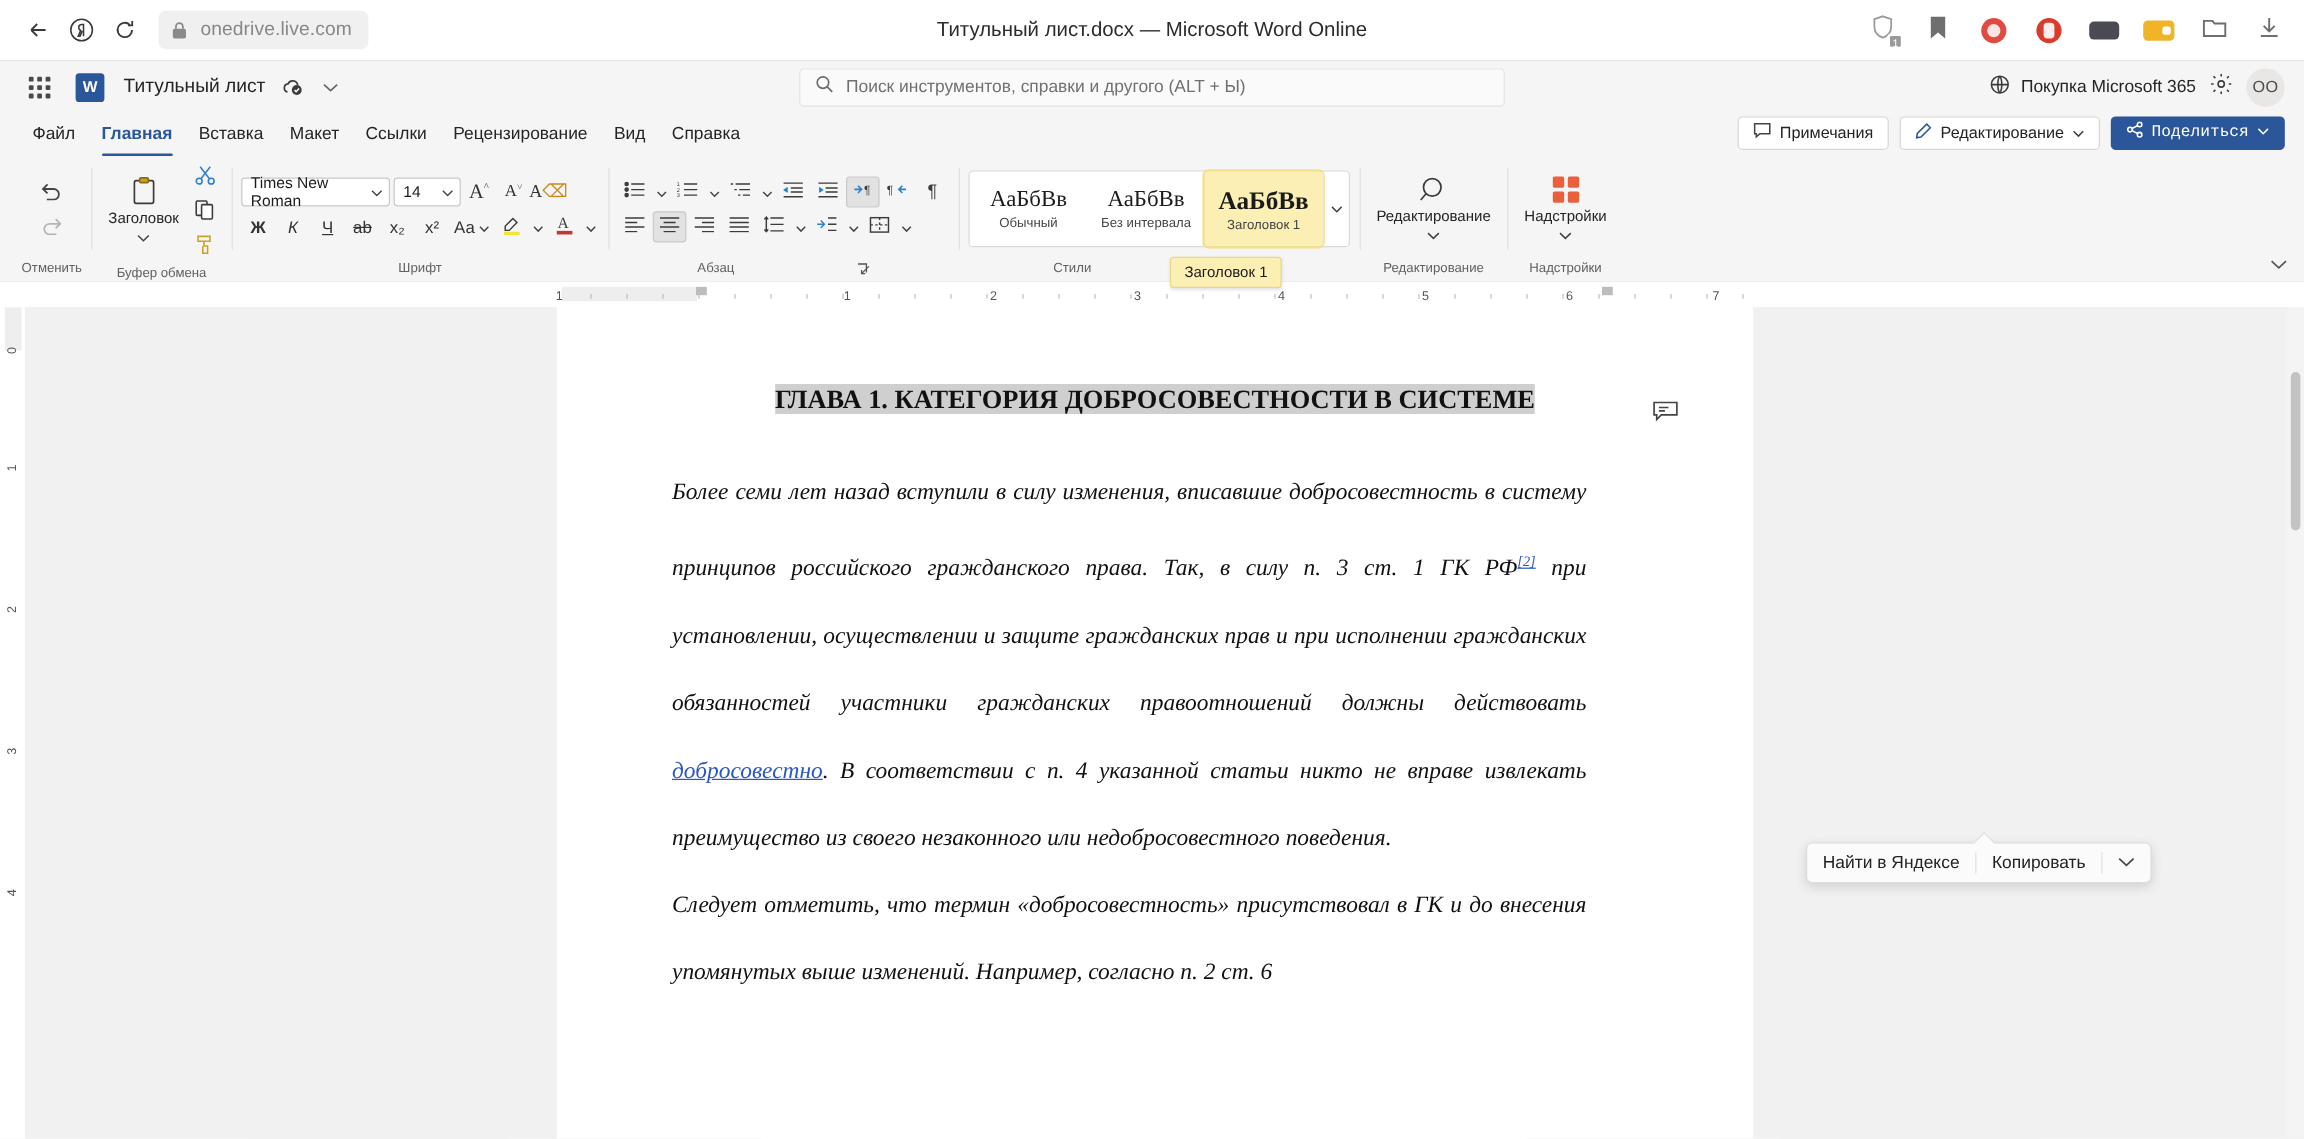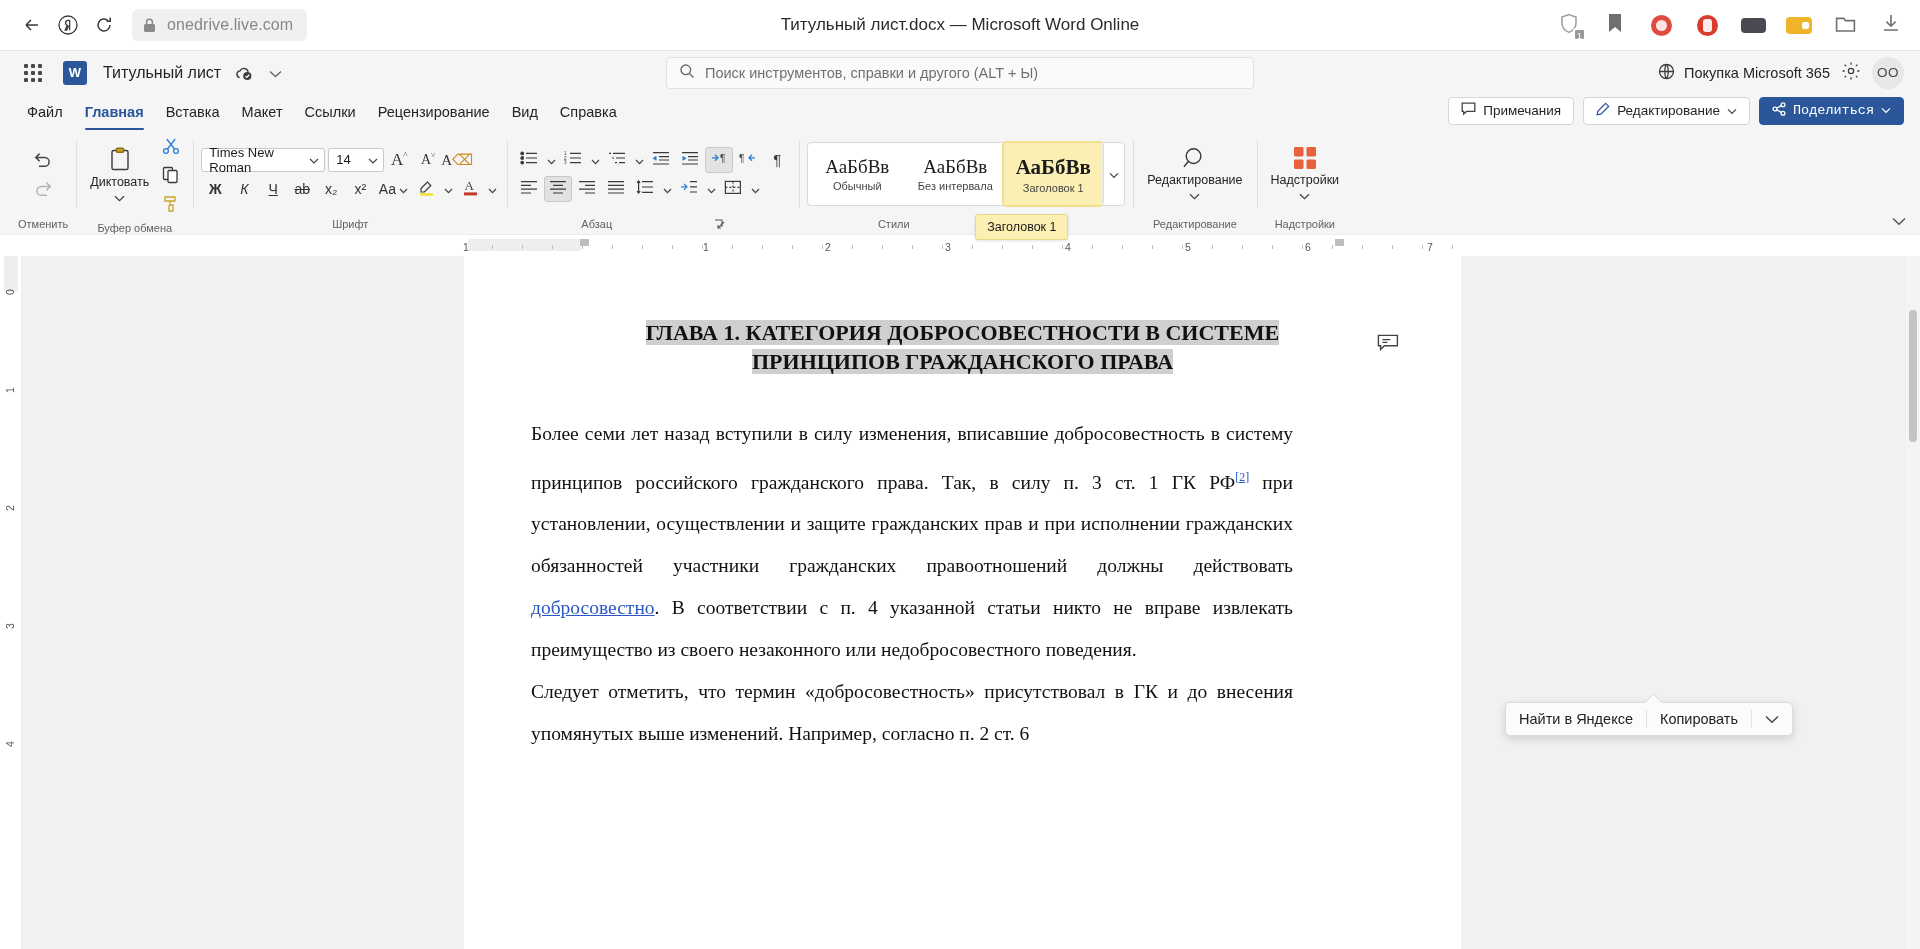--- a/index.html
+++ b/index.html
@@ -323,25 +323,26 @@
     padding-top: 20px;
   }
   .doc-h1 span.sel { background: #cfcfcf; }
   .doc-sub {
     font-family: "Liberation Serif", serif;
     font-size: 19px; color: #111;
     margin: 50px 0 0 118px;
   }
   .doc-body {
     font-family: "Liberation Serif", serif;
-    font-size: 19.5px; line-height: 42px;
+    font-size: 19.5px; line-height: 56px;
     color: #111;
     text-align: justify;
-    margin: 36px 118px 0 67px;
+    margin: 36px 118px 0 96px;
     width: 762px;
+    font-style: italic;
   }
   .doc-body p { margin: 0; text-align: justify; text-justify: inter-word; }
   .doc-body a { color: #2a56c6; text-decoration: underline; }
   sup a { font-size: 12px; }
   .comment-icon {
     position: absolute; right: 62px; top: 78px;
     color: #444;
   }
   .ctx-menu {
     position: absolute;
@@ -617,21 +618,21 @@
 
   <div class="rgroup">
     <div class="rgroup-body">
       <div class="big-btn">
         <span class="icon-sq">
           <svg width="24" height="26" viewBox="0 0 24 26" fill="none" stroke="#3b3b3b" stroke-width="1.4">
             <rect x="4" y="3.5" width="16" height="19" rx="1.6"></rect>
             <rect x="8.4" y="1.2" width="7.2" height="4" rx="1" fill="#c9a227" stroke="#8a6d12"></rect>
           </svg>
         </span>
-        <span class="lbl">Диктовать</span>
+        <span class="lbl">Заголовок</span>
         <span>
           <svg width="11" height="7" viewBox="0 0 11 7" fill="none" stroke="#444" stroke-width="1.3">
               <path d="M1 1.3 5.5 5.6 10 1.3"></path>
             </svg>
         </span>
       </div>
       <div class="stack2">
         <div class="small-btn">
           <span>
             <svg width="18" height="18" viewBox="0 0 18 18" fill="none" stroke="#2b7fd4" stroke-width="1.3">
@@ -1050,21 +1051,20 @@
     <span class="vk" style="top:482px">4</span>
   </div>
 
   <div class="left-pane"></div>
 
   <div class="canvas">
     <div class="page">
 
       <h1 class="doc-h1">
         <span class="sel">ГЛАВА 1. КАТЕГОРИЯ ДОБРОСОВЕСТНОСТИ В СИСТЕМЕ</span><br>
-        <span class="sel">ПРИНЦИПОВ ГРАЖДАНСКОГО ПРАВА</span>
       </h1>
 
 
       <div class="doc-body">
         <p><span>Более семи лет назад вступили в силу изменения, вписавшие добросовестность в систему принципов российского гражданского права. Так, в силу п. 3 ст. 1 ГК РФ</span><sup><a href="#">[2]</a></sup><span> при установлении, осуществлении и защите гражданских прав и при исполнении гражданских обязанностей участники гражданских правоотношений должны действовать </span><a href="#">добросовестно</a><span>. В соответствии с п. 4 указанной статьи никто не вправе извлекать преимущество из своего незаконного или недобросовестного поведения.</span></p>
         <p>Следует отметить, что термин «добросовестность» присутствовал в ГК и до внесения упомянутых выше изменений. Например, согласно п. 2 ст. 6</p>
       </div>
 
       <div class="comment-icon">
         <svg width="22" height="18" viewBox="0 0 22 18" fill="none" stroke="#444" stroke-width="1.4">

